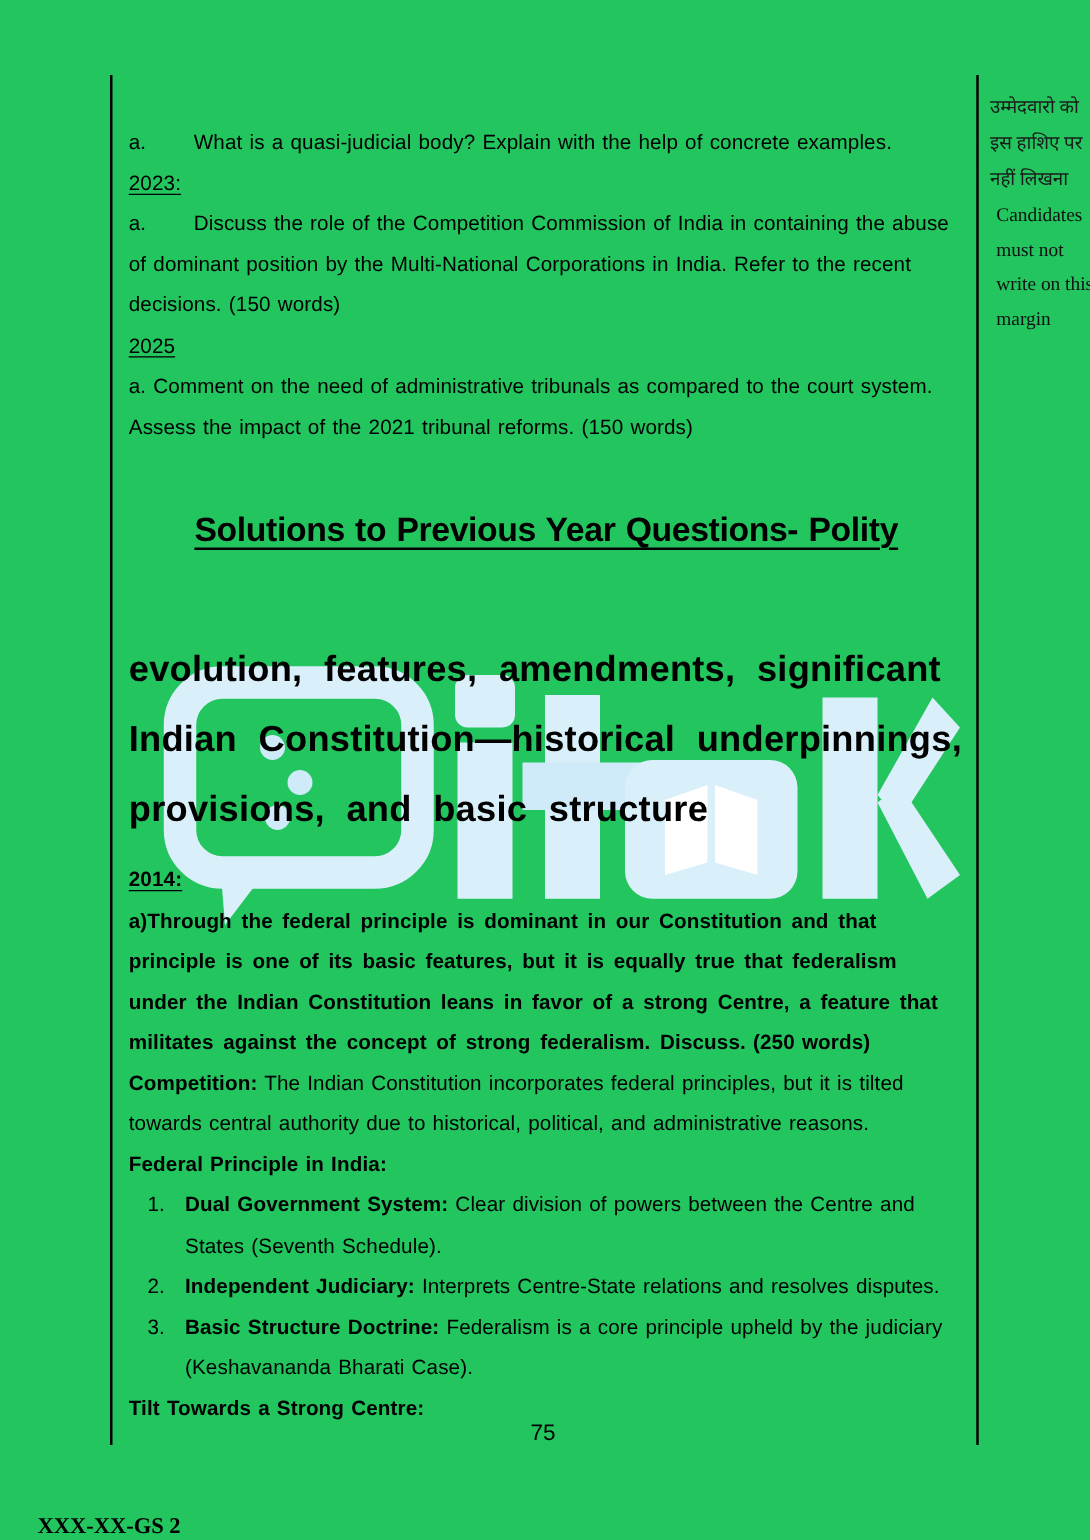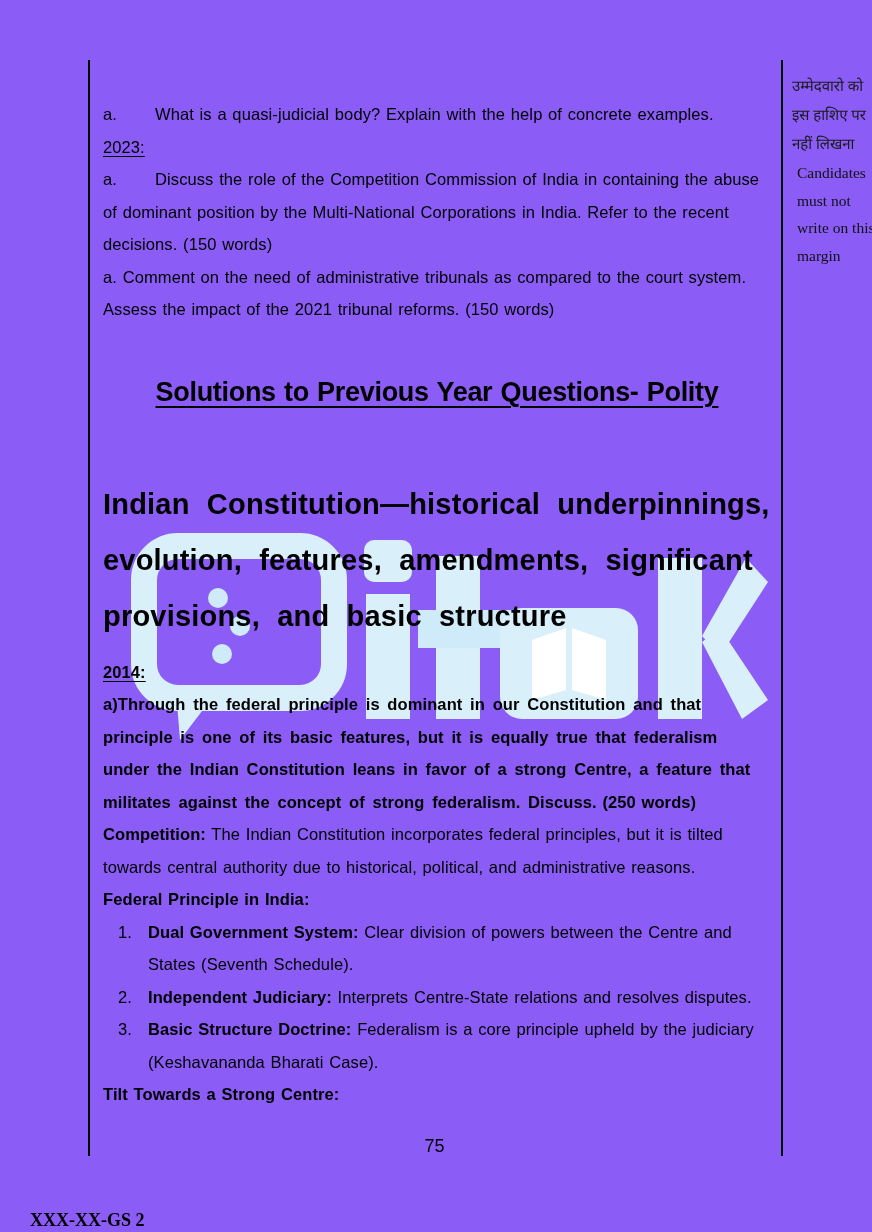--- a/index.html
+++ b/index.html
@@ -1,21 +1,21 @@
 <!DOCTYPE html>
 <html><head>
 <meta charset="utf-8">
 <style>
   * { margin: 0; padding: 0; box-sizing: border-box; }
   html, body { background: #ffffff; }
   .page {
     position: relative;
     width: 872px;
     height: 1232px;
-    background: #8b5cf6;
+    background: #22c55e;
     overflow: hidden;
     font-family: "Liberation Sans", "DejaVu Sans", sans-serif;
     color: #000;
   }
   
   .rule-v { position: absolute; top: 60px; width: 2px; height: 1096px; background: #000; }
   .rule-left  { left: 88px; }
   .rule-right { left: 781px; }
 
   
@@ -123,28 +123,29 @@
   </div>
 
   <div class="content">
 
     <p class="qline"><span class="qlabel">a.</span><span>What is a quasi-judicial body? Explain with the help of concrete examples.</span></p>
 
     <p><span class="year">2023:</span></p>
 
     <p class="qline"><span class="qlabel">a.</span><span>Discuss the role of the Competition Commission of India in containing the abuse of dominant position by the Multi-National Corporations in India. Refer to the recent decisions. (150 words)</span></p>
 
+    <p><span class="year">2025</span></p>
 
     <p><span>a. Comment on the need of administrative tribunals as compared to the court system. Assess the impact of the 2021 tribunal reforms. (150 words)</span></p>
 
     <h1 class="solutions-heading">Solutions to Previous Year Questions- Polity</h1>
 
     <h2 class="topic-heading">
+      <div>evolution, features, amendments, significant</div>
       <div>Indian Constitution—historical underpinnings,</div>
-      <div>evolution, features, amendments, significant</div>
       <div>provisions, and basic structure</div>
     </h2>
 
     <p class="y2014-head"><span class="year">2014:</span></p>
 
     <p class="q2014"><span>a)Through the federal principle is dominant in our Constitution and that principle is one of its basic features, but it is equally true that federalism under the Indian Constitution leans in favor of a strong Centre, a feature that militates against the concept of strong federalism. Discuss.</span><span class="normal"> (250 words)</span></p>
 
     <p><span class="bold">Competition:</span><span> The Indian Constitution incorporates federal principles, but it is tilted towards central authority due to historical, political, and administrative reasons.</span></p>
 
     <p class="bold">Federal Principle in India:</p>

